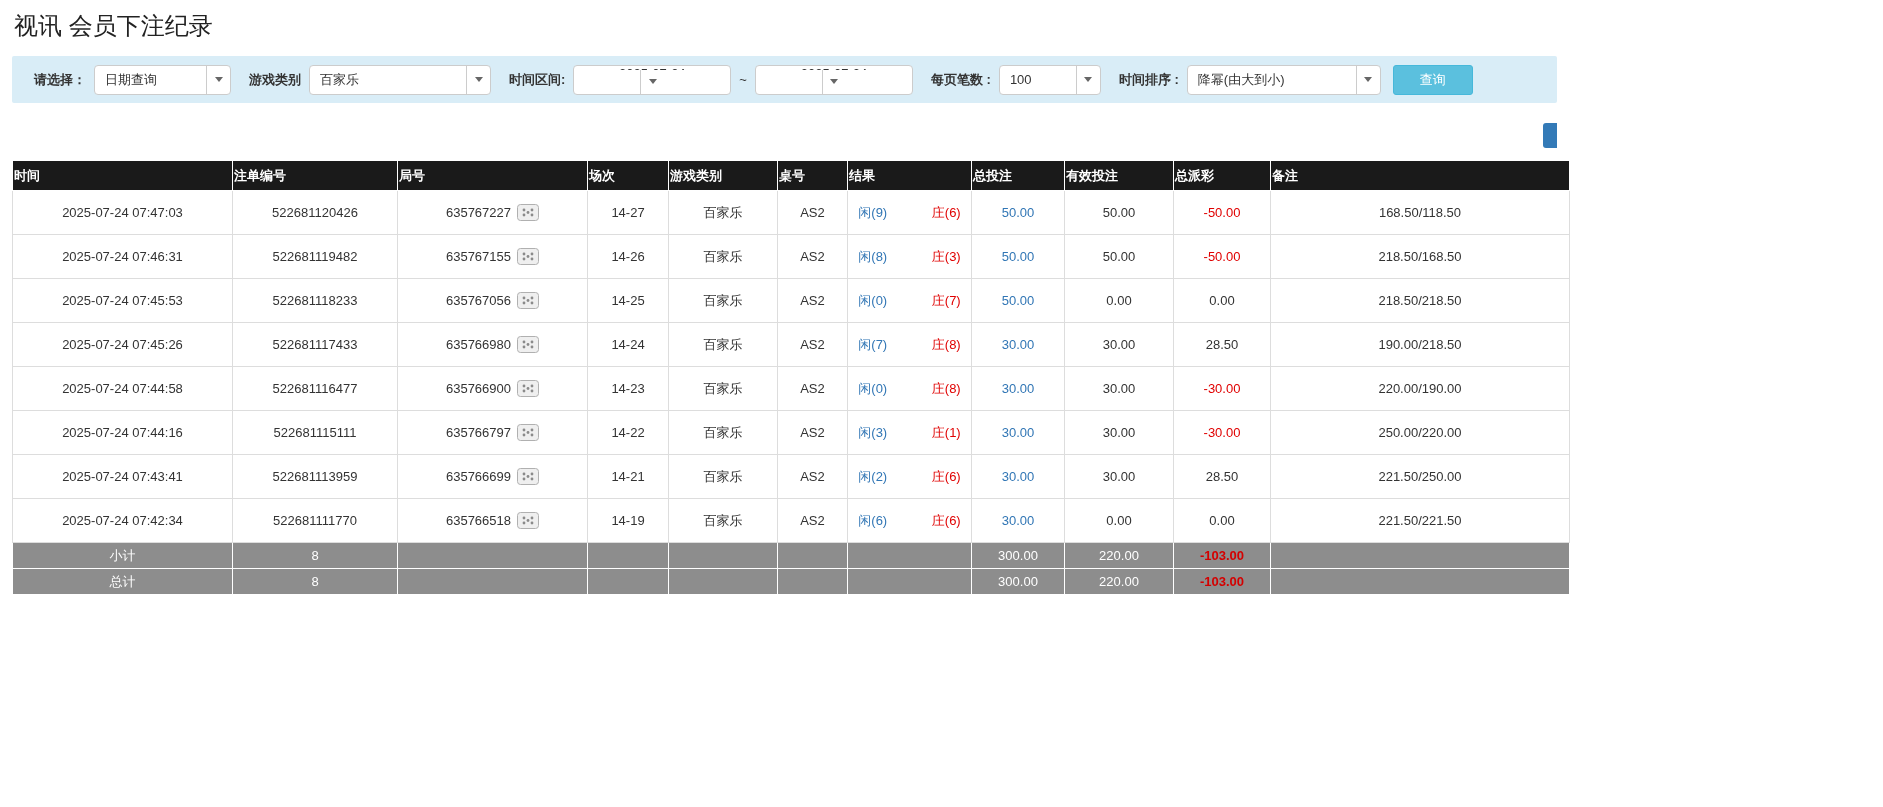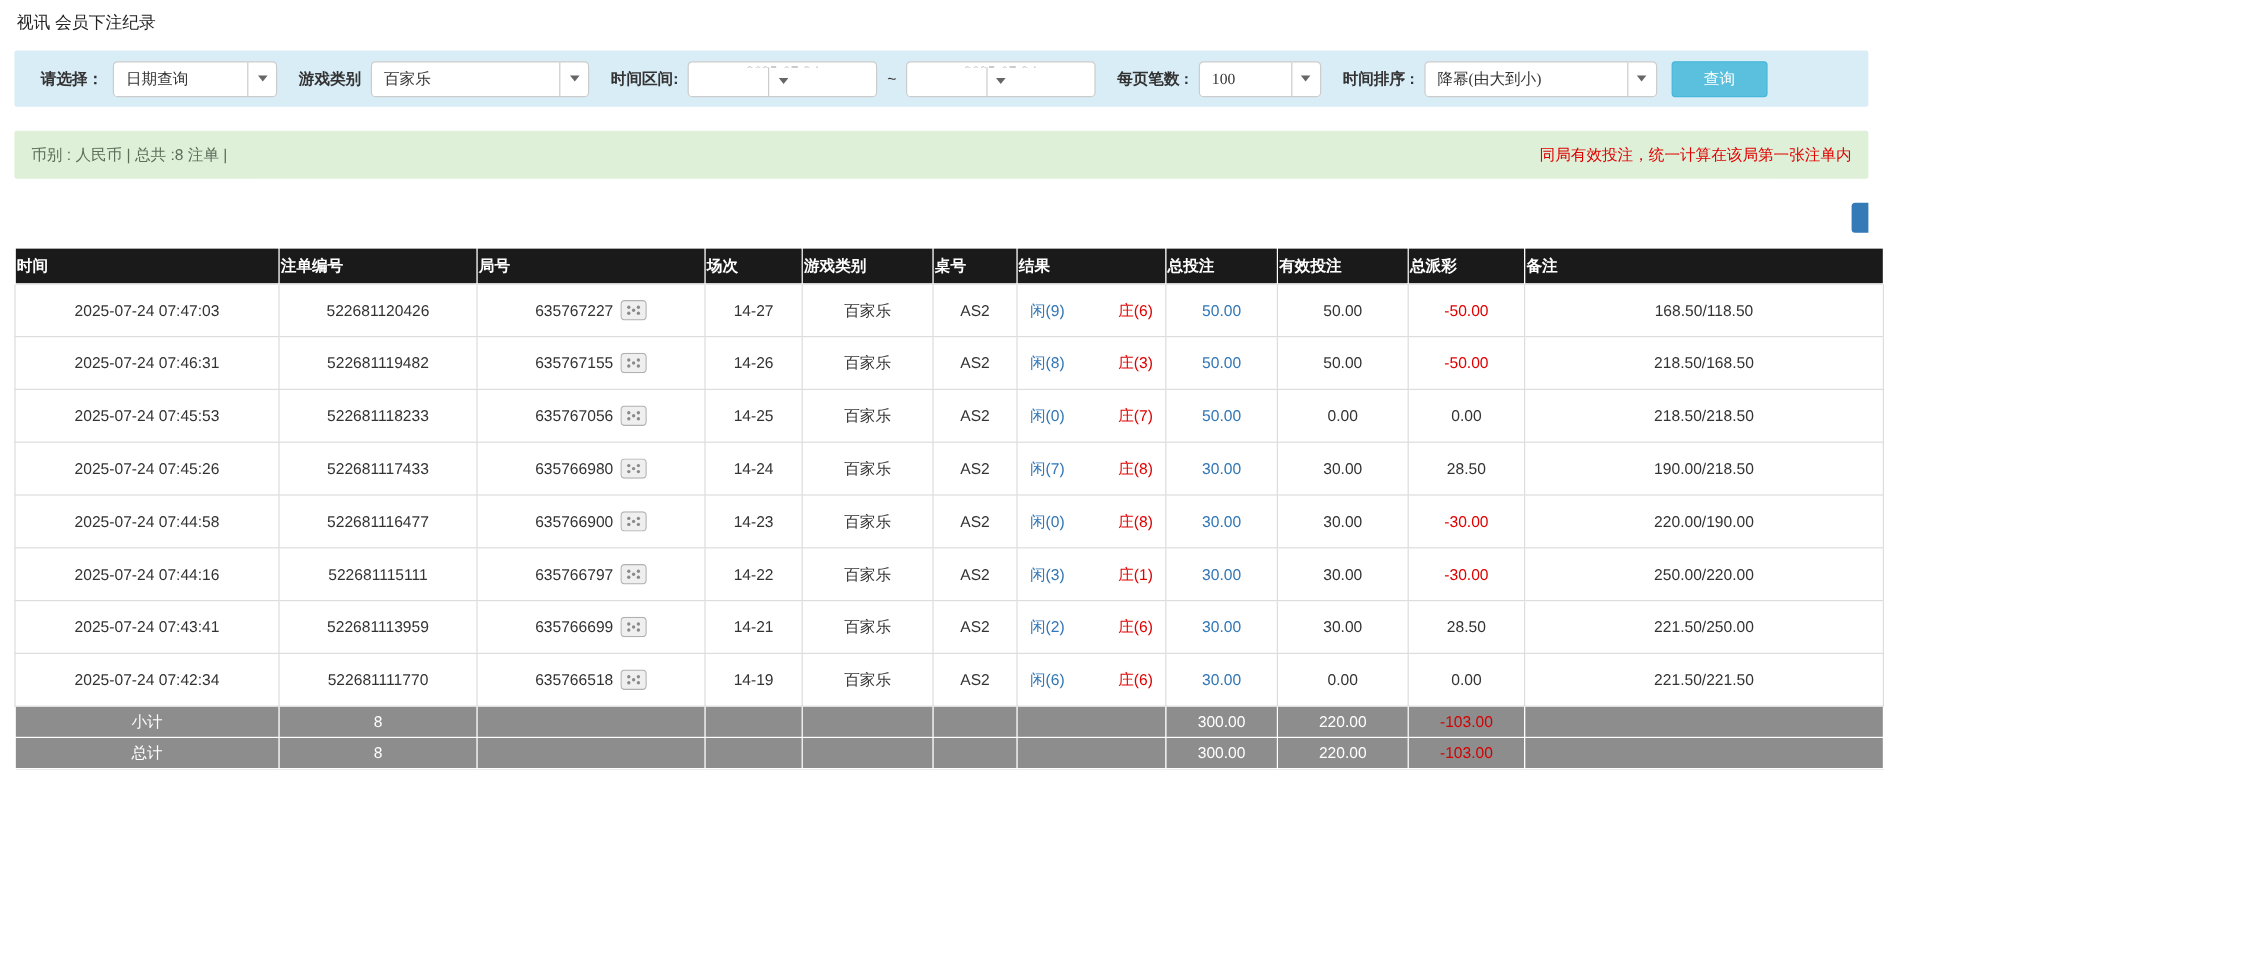--- a/index.html
+++ b/index.html
@@ -9,25 +9,25 @@
     --foot-bg:#8d8d8d;
     --blue:#3176b5;
     --red:#e00000;
     --btn-blue:#5bc0de;
     --border:#dddddd;
   }
   *{box-sizing:border-box;}
   html,body{margin:0;padding:0;background:#fff;}
   body{font-family:"Liberation Sans","DejaVu Sans",sans-serif;color:#333;font-size:13px;width:1883px;height:807px;overflow:hidden;}
   .page{width:1557px;padding:8px 0 0 12px;}
-  .page-title{font-size:14px;font-weight:500;color:#222;margin:2px 0 14px 2px;}
+  .page-title{font-size:24px;font-weight:500;color:#222;margin:2px 0 14px 2px;}
   
   .filter-bar{background:var(--filter-bg);height:47px;display:flex;align-items:center;gap:8px;padding:0 12px;border-radius:2px;}
   .flabel{font-weight:bold;color:#333;white-space:nowrap;margin-left:10px;}
-  .dd{background:#fff;border:1px solid #ccc;border-radius:4px;height:30px;display:flex;align-items:center;cursor:pointer;font-family:Liberation Serif, serif;}
+  .dd{background:#fff;border:1px solid #ccc;border-radius:4px;height:30px;display:flex;align-items:center;cursor:pointer;}
   .dd-text{padding:0 10px;flex:1;white-space:nowrap;overflow:hidden;color:#333;}
   .dd-caret{width:24px;height:100%;border-left:1px solid #ccc;display:flex;align-items:center;justify-content:center;flex:0 0 24px;}
   .dd-caret::after{content:'';border-left:4px solid transparent;border-right:4px solid transparent;border-top:5px solid #666;}
   .w-mode{width:137px;}
   .w-game{width:182px;}
   .w-date{width:158px;flex-direction:column;}
   .w-page{width:102px;}
   .w-sort{width:194px;}
   .tilde{color:#333;}
   .search-btn{background:var(--btn-blue);color:#fff;border:1px solid #46b8da;border-radius:3px;height:30px;padding:0 26px;font-size:13px;cursor:pointer;margin-left:4px;}
@@ -40,21 +40,21 @@
   .partial-btn{width:14px;height:25px;background:#337ab7;border:none;border-radius:3px 0 0 3px;cursor:pointer;}
   
   table{border-collapse:collapse;table-layout:fixed;width:1557px;}
   thead th{background:var(--head-bg);color:#fff;font-weight:bold;font-size:13px;height:30px;border:1px solid #fff;text-align:left;}
   tbody td{background:#fff;border:1px solid var(--border);height:44px;text-align:center;color:#333;}
   tfoot td{background:var(--foot-bg);color:#fff;border:1px solid #fff;height:26px;text-align:center;font-size:13px;}
   .betlink{color:var(--blue);text-decoration:none;cursor:pointer;}
   .rp{color:var(--blue);}
   .rb{color:var(--red);margin-left:41px;}
   .neg{color:var(--red);}
-  tfoot .neg{color:#d40000;font-weight:normal;}
+  tfoot .neg{color:#d40000;font-weight:bold;}
   .dice{display:inline-block;vertical-align:middle;margin-left:6px;cursor:pointer;line-height:0;}
   .round-num{vertical-align:middle;margin-top:12px;}
 </style>
 </head>
 <body>
 
 <div class="page">
 
   <div class="page-title">视讯 会员下注纪录</div>
 
@@ -90,24 +90,20 @@
 
     <span class="flabel">时间排序 :</span>
     <div class="dd w-sort">
       <span class="dd-text">降幂(由大到小)</span>
       <span class="dd-caret"></span>
     </div>
 
     <button class="search-btn">查询</button>
   </div>
 
-  <div class="info-bar">
-    <span class="info-left">币别 : 人民币 | 总共 :8 注单 |</span>
-    <span class="info-right">同局有效投注，统一计算在该局第一张注单内</span>
-  </div>
 
   <div class="action-row">
     <button class="partial-btn"></button>
   </div>
 
   <table>
     <colgroup>
       <col style="width:220px">
         <col style="width:165px">
         <col style="width:190px">

